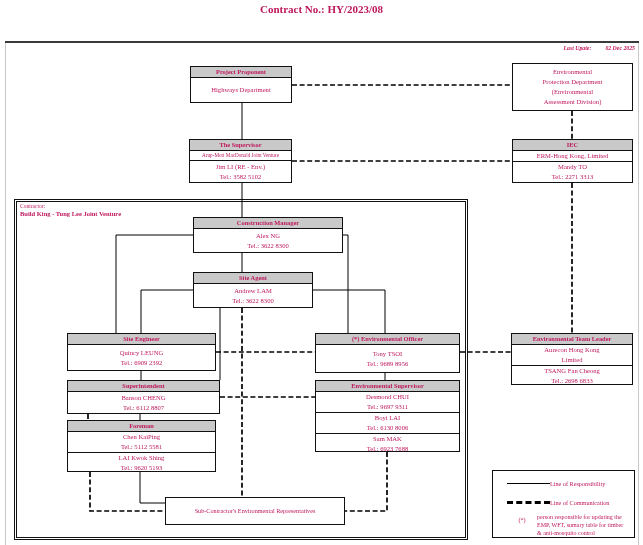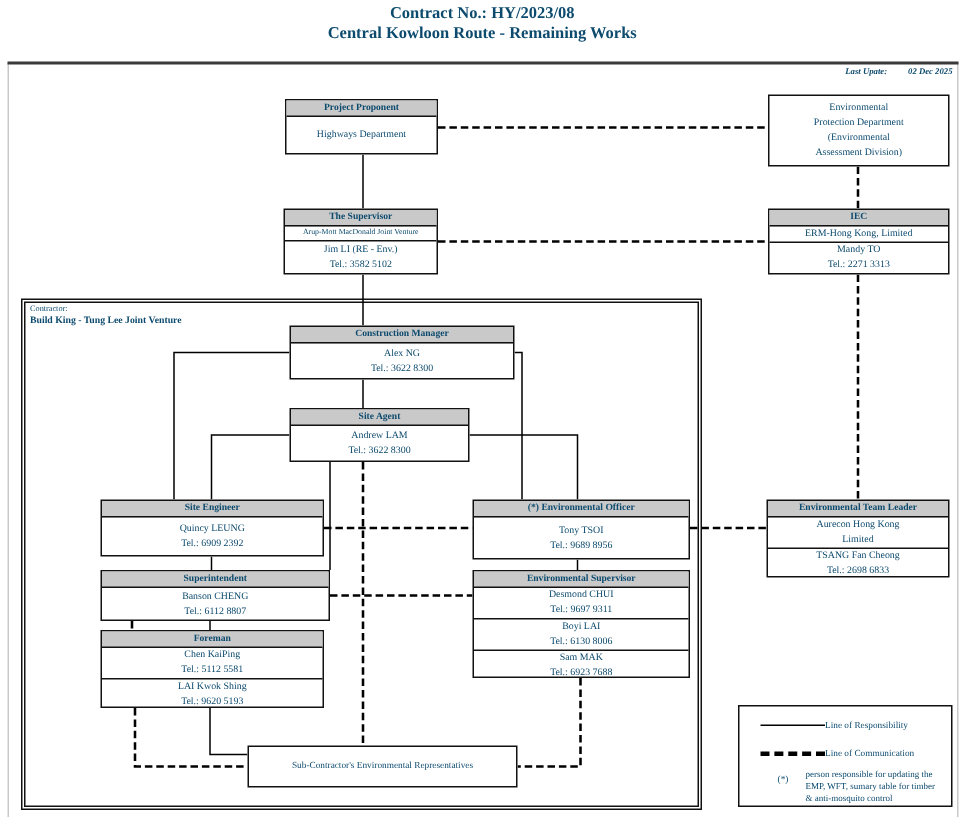--- a/index.html
+++ b/index.html
@@ -1,18 +1,18 @@
 <!DOCTYPE html>
 <html><head>
 <meta charset="utf-8">
 <style>
   html,body{margin:0;padding:0;background:#fff;}
   .canvas{
     position:relative;width:643px;height:545px;background:#fff;overflow:hidden;
-    font-family:"Liberation Serif","DejaVu Serif",serif;color:#0c4a6e;
+    font-family:"Liberation Serif","DejaVu Serif",serif;color:#be185d;
   }
   
   .page-edge-left{position:absolute;left:5px;top:42px;width:1px;height:503px;background:#c9c9c9;}
   .page-edge-right{position:absolute;left:638px;top:42px;width:1px;height:503px;background:#c9c9c9;}
   
   .titleblock{position:absolute;left:0;top:3px;width:100%;text-align:center;font-weight:bold;font-size:11px;line-height:13px;}
   .rule{position:absolute;left:5px;top:41px;width:634px;height:2px;background:#3a3a3a;}
   .lastupdate{position:absolute;right:8px;top:45px;display:flex;gap:14px;font-style:italic;font-weight:bold;font-size:5.8px;}
   
   .frame{position:absolute;left:14px;top:199px;width:454px;height:341px;border:1px solid #111;box-sizing:border-box;}
@@ -48,21 +48,20 @@
 </head>
 <body>
 
 <div class="canvas">
 
   <div class="page-edge-left"></div>
   <div class="page-edge-right"></div>
 
   <div class="titleblock">
     <div>Contract No.: HY/2023/08</div>
-    <div>Central Kowloon Route - Remaining Works</div>
   </div>
   <div class="rule"></div>
   <div class="lastupdate">
     <span>Last Upate:</span>
     <span>02 Dec 2025</span>
   </div>
 
   <div class="frame">
     <div class="frame-inner"></div>
     <div class="frame-label">

